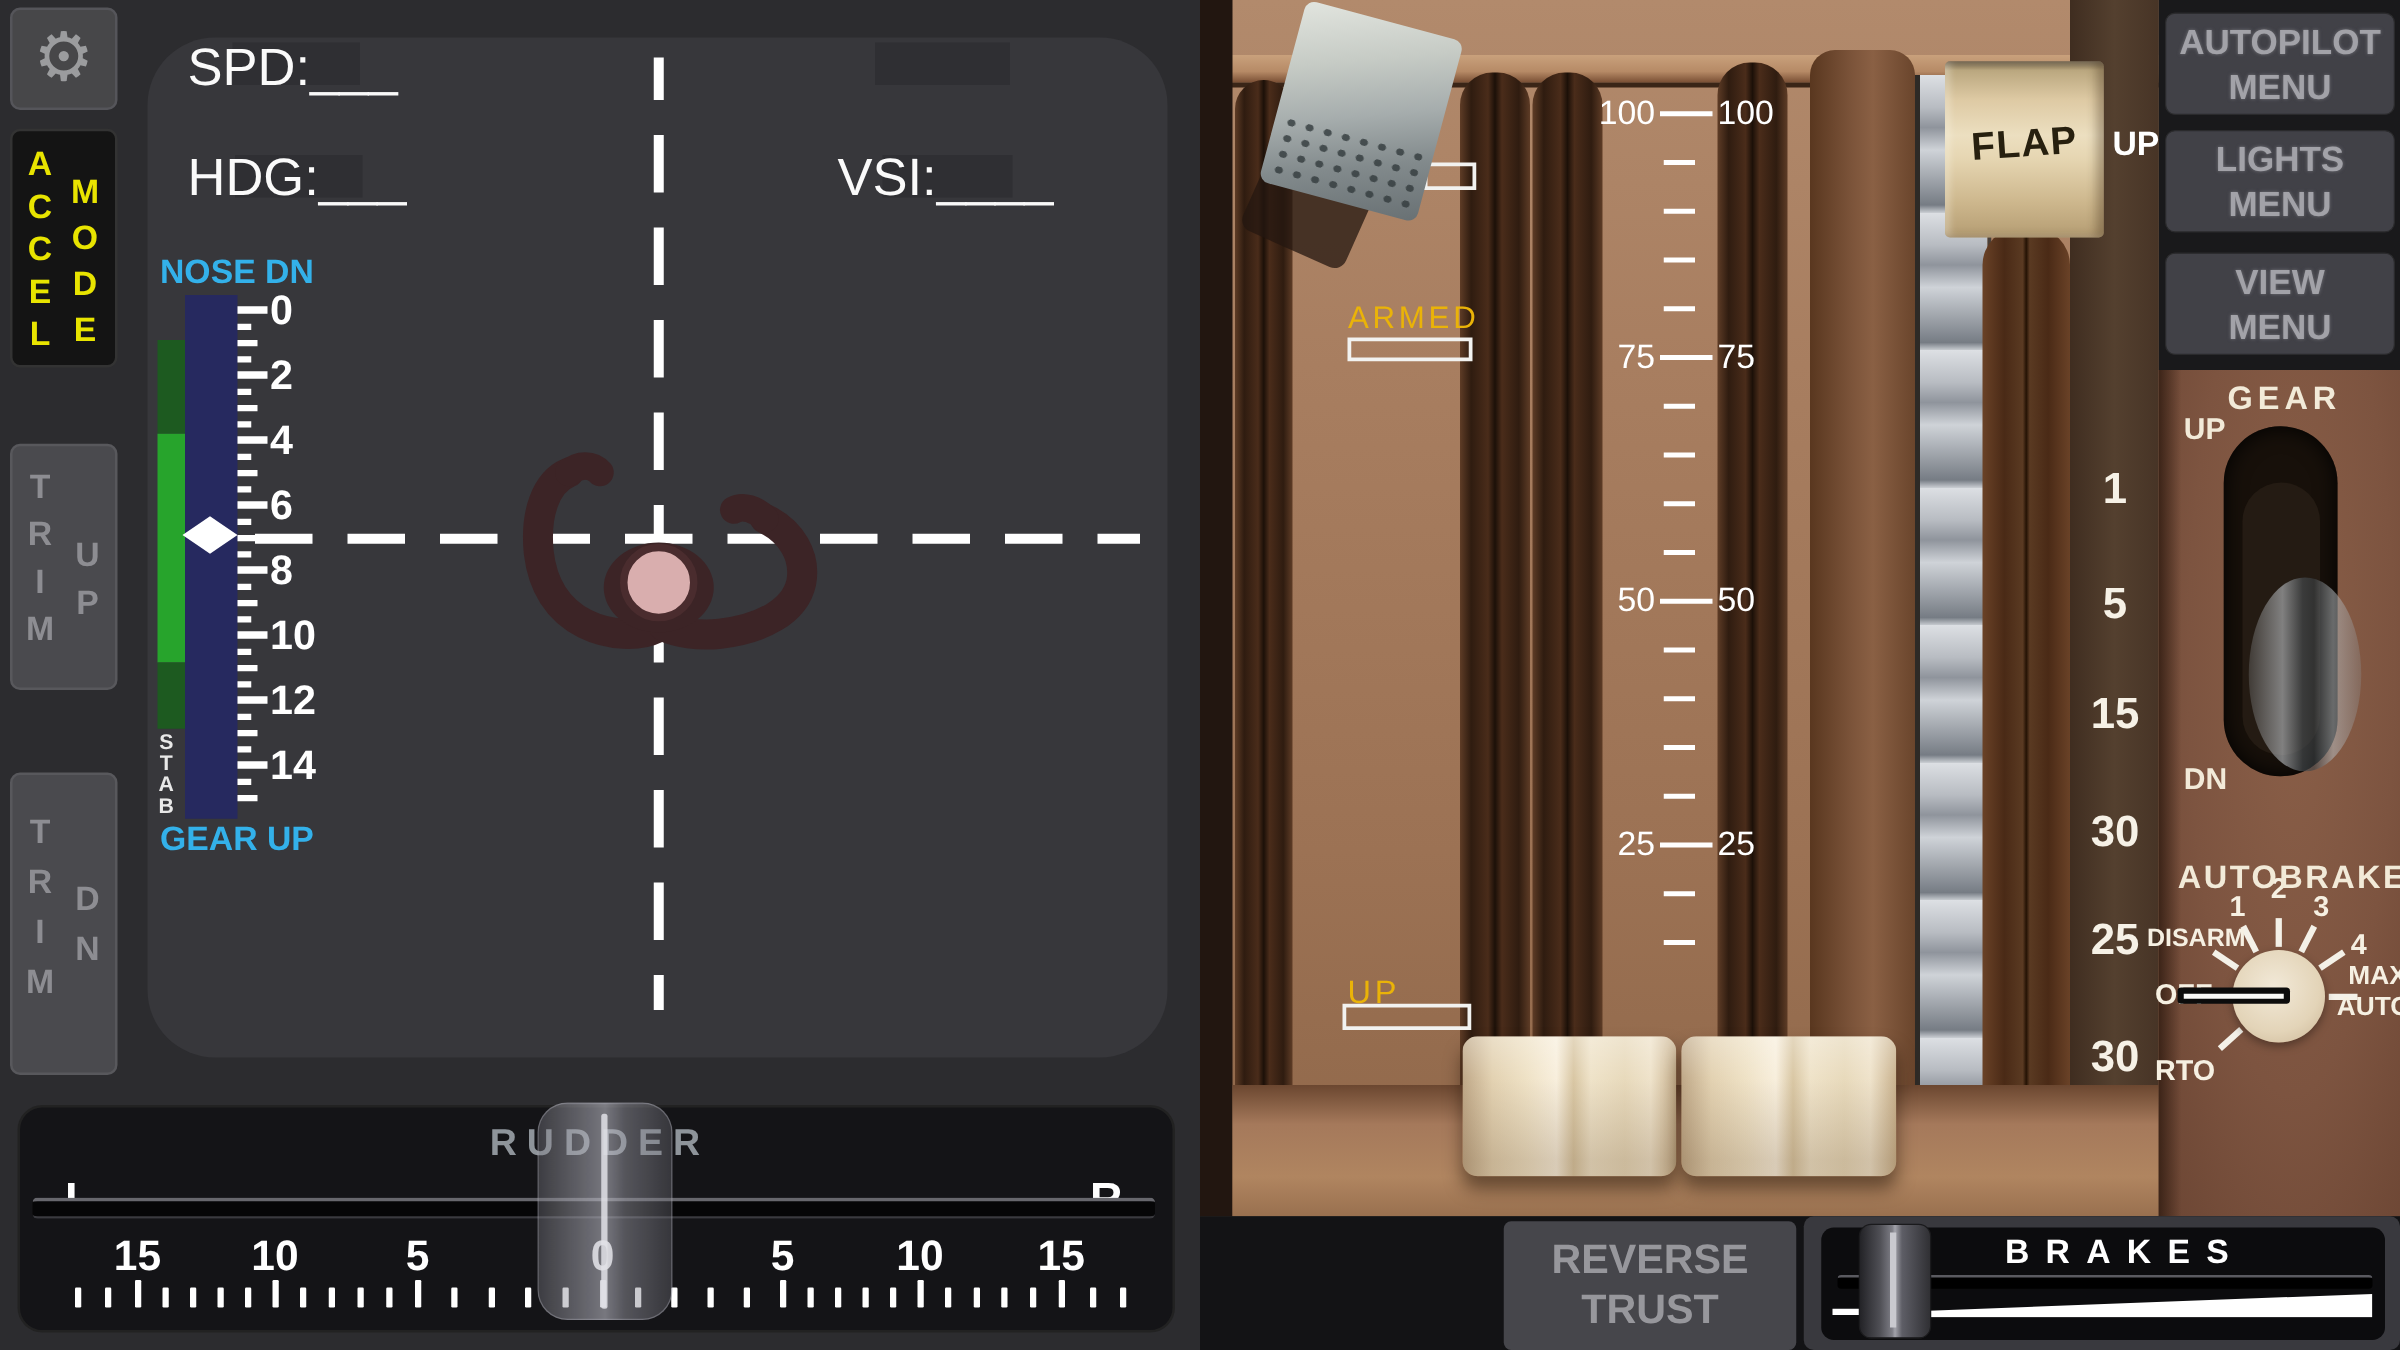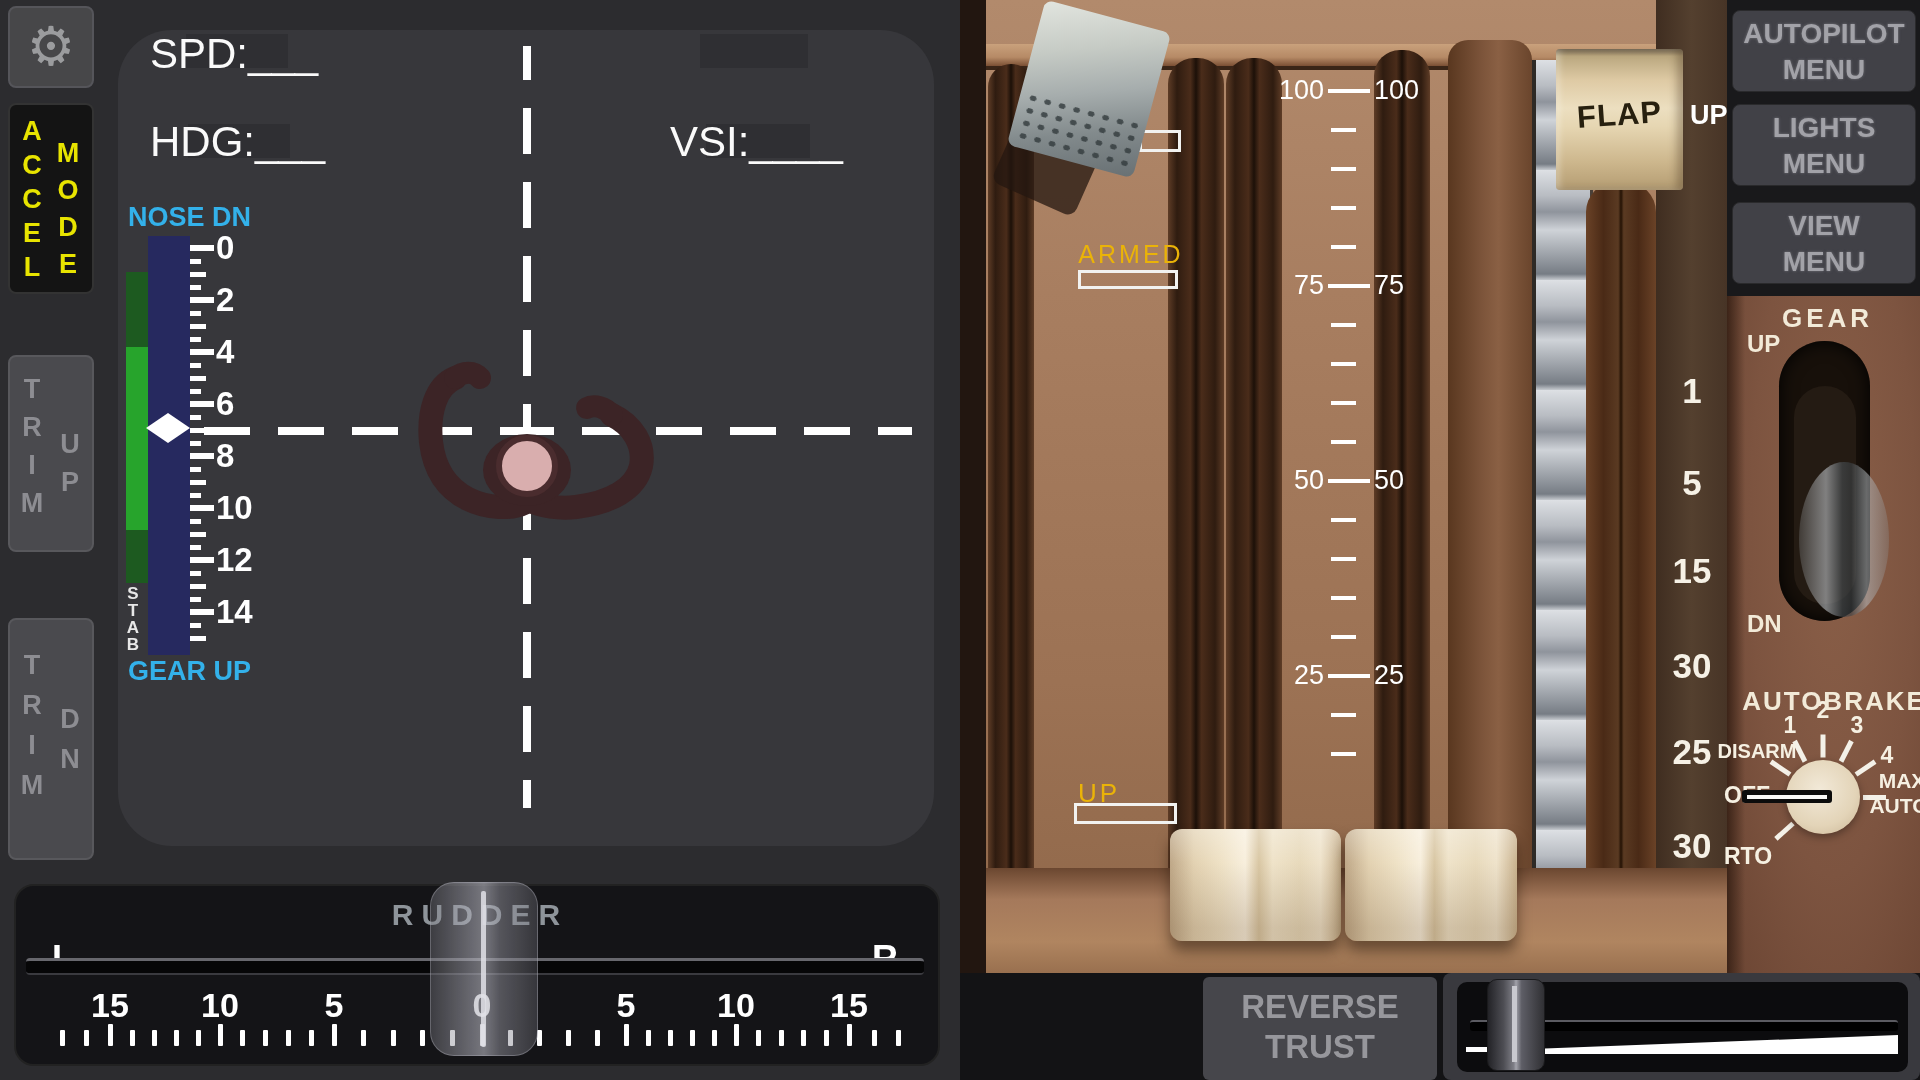--- a/index.html
+++ b/index.html
@@ -327,19 +327,20 @@
   <div class="abs" style="left:1742px;top:790px;width:90px;height:13px;background:#0c0c0c;border-radius:3px;"></div>
   <div class="abs" style="left:1747px;top:795px;width:80px;height:4px;background:#fafaf8;"></div>
 
   <div class="abs" style="left:960px;top:973px;width:960px;height:107px;background:#131315;"></div>
   <div class="abs botbtn" style="left:1203px;width:234px;background:#46464b;color:#97979c;">
     <div>REVERSE</div>
     <div>TRUST</div>
   </div>
   <div class="abs" style="left:1443px;top:973px;width:477px;height:107px;background:#39393e;border-radius:8px;"></div>
   <div class="abs" style="left:1457px;top:982px;width:451px;height:90px;background:#0c0c0e;border-radius:10px;"></div>
+  <div class="abs" style="left:1530px;top:986px;width:340px;text-align:center;font-size:27px;font-weight:bold;letter-spacing:13px;color:#fff;">BRAKES</div>
   <div class="abs" style="left:1470px;top:1020px;width:428px;height:9px;background:#000;border-top:2px solid #5a5a60;border-radius:3px;"></div>
   <div class="abs" style="left:1466px;top:1047px;width:22px;height:5px;background:#fff;"></div>
   <div class="abs" style="left:1538px;top:1033px;width:360px;height:21px;background:#fff;clip-path:polygon(0 75%,100% 10%,100% 100%,0 100%);"></div>
   <div class="abs" style="left:1487px;top:979px;width:56px;height:90px;border-radius:10px;border:1px solid #1a1a1c;background:linear-gradient(90deg,#232327,#4e4e54 28%,#7e7e86 46%,#a2a2aa 50%,#5e5e66 60%,#303034);">
     <div class="abs" style="left:24px;top:6px;width:5px;height:76px;background:#c9c9cf;"></div>
   </div>
 </div>
 
 </body></html>

